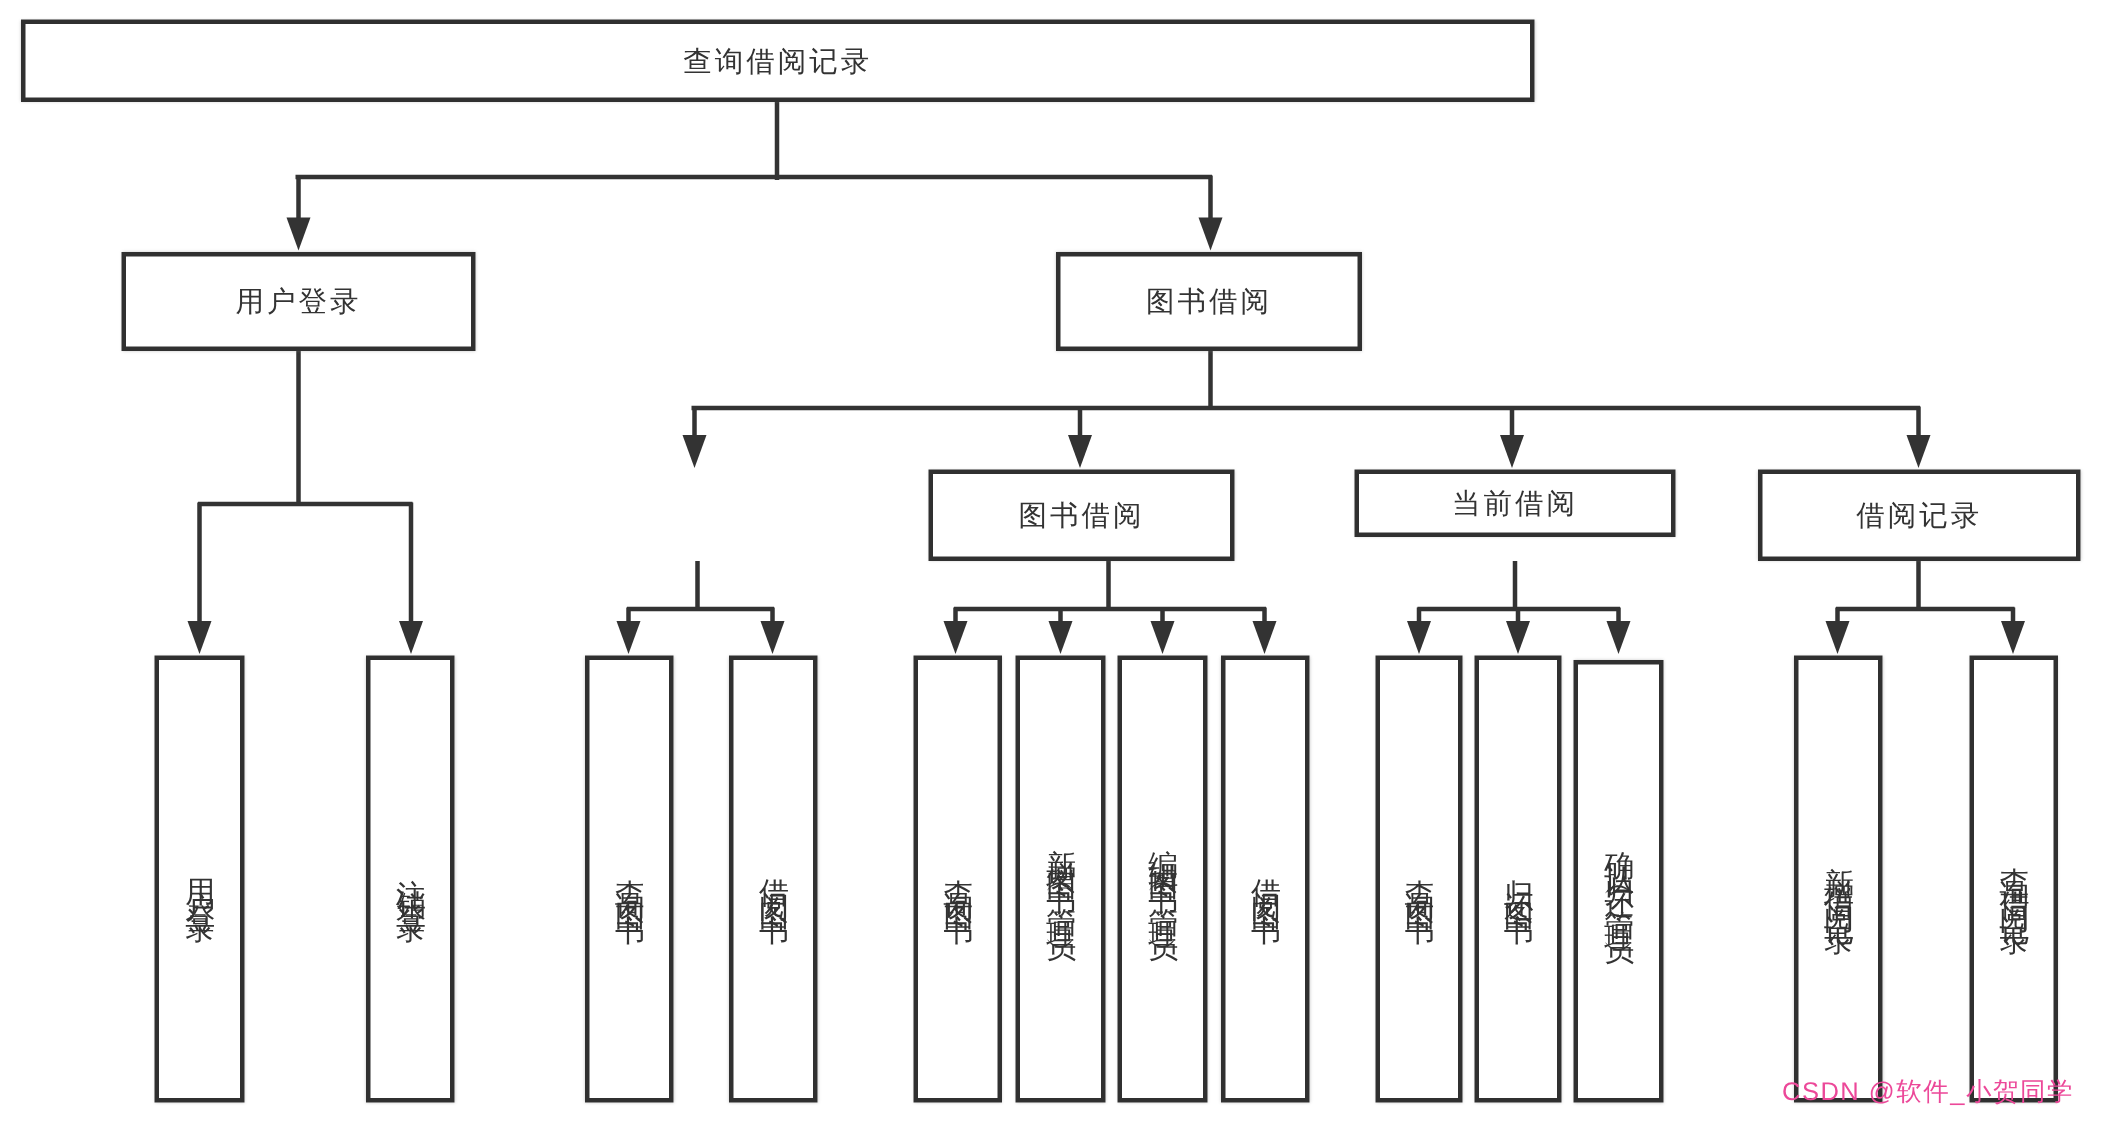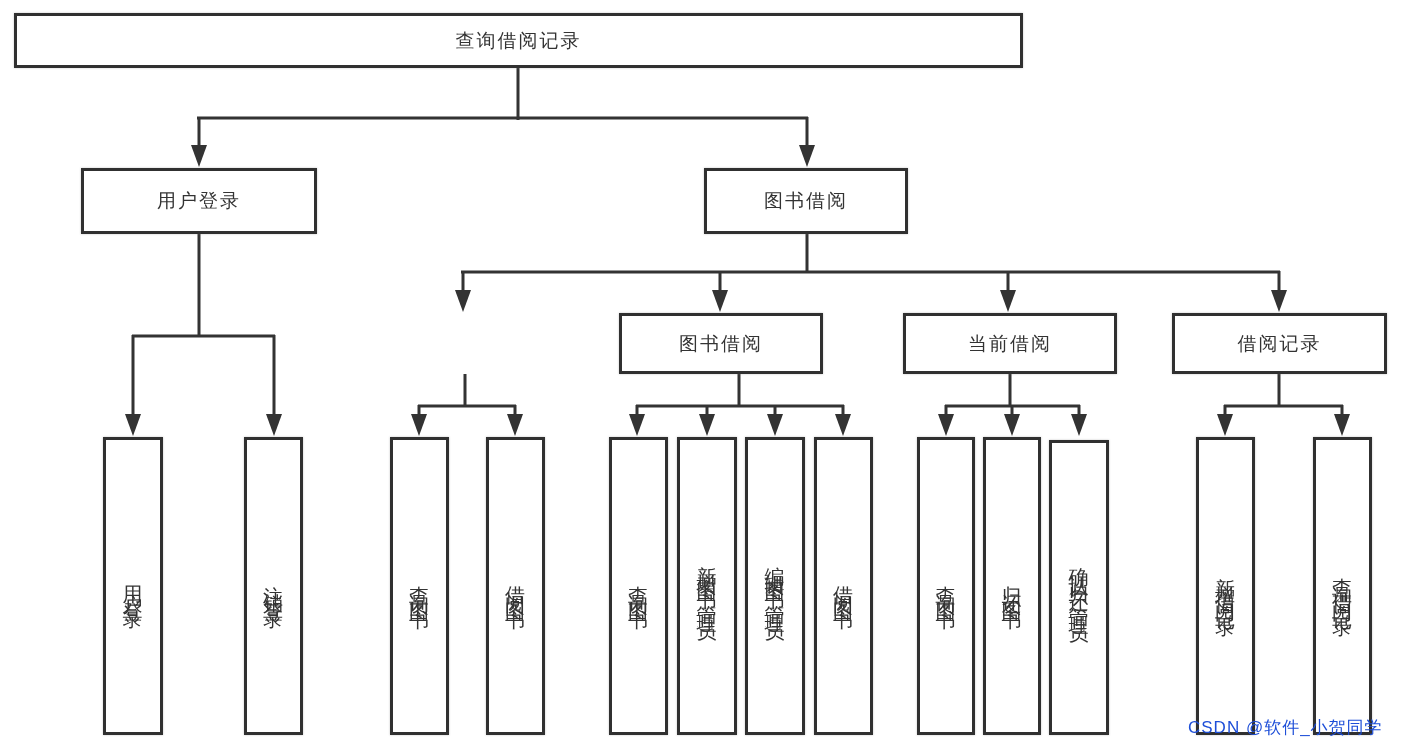--- a/index.html
+++ b/index.html
@@ -25,21 +25,21 @@
     font-size:20px;
     line-height:1;
     letter-spacing:8px;
     white-space:nowrap;
   }
   .watermark{
     position:absolute;
     left:1188px;top:716px;
     z-index:6;
     font-size:17px;
-    color:#1d4ed8;
+    color:#ec4899;
     letter-spacing:1px;
     white-space:nowrap;
   }
 </style>
 </head>
 <body>
 
 <div class="stage">
 
   <svg class="wires" width="1405" height="747" viewBox="0 0 1405 747">
@@ -87,21 +87,21 @@
       <polygon points="1334,414 1350,414 1342,436"></polygon>
     </g>
   </svg>
 
   <div class="box hbox" style="left:14px;top:13px;width:1009px;height:55px">查询借阅记录</div>
 
   <div class="box hbox" style="left:81px;top:168px;width:236px;height:66px">用户登录</div>
   <div class="box hbox" style="left:704px;top:168px;width:204px;height:66px">图书借阅</div>
 
   <div class="box hbox" style="left:619px;top:313px;width:204px;height:61px">图书借阅</div>
-  <div class="box hbox" style="left:903px;top:313px;width:214px;height:61px">当前借阅</div>
+  <div class="box hbox" style="left:903px;top:313px;width:214px;height:45px">当前借阅</div>
   <div class="box hbox" style="left:1172px;top:313px;width:215px;height:61px">借阅记录</div>
 
   <div class="box vbox" style="left:103px;top:437px;width:60px;height:298px">
     <span class="vtext">用户登录</span>
   </div>
   <div class="box vbox" style="left:244px;top:437px;width:59px;height:298px">
     <span class="vtext">注销登录</span>
   </div>
 
   <div class="box vbox" style="left:390px;top:437px;width:59px;height:298px">

